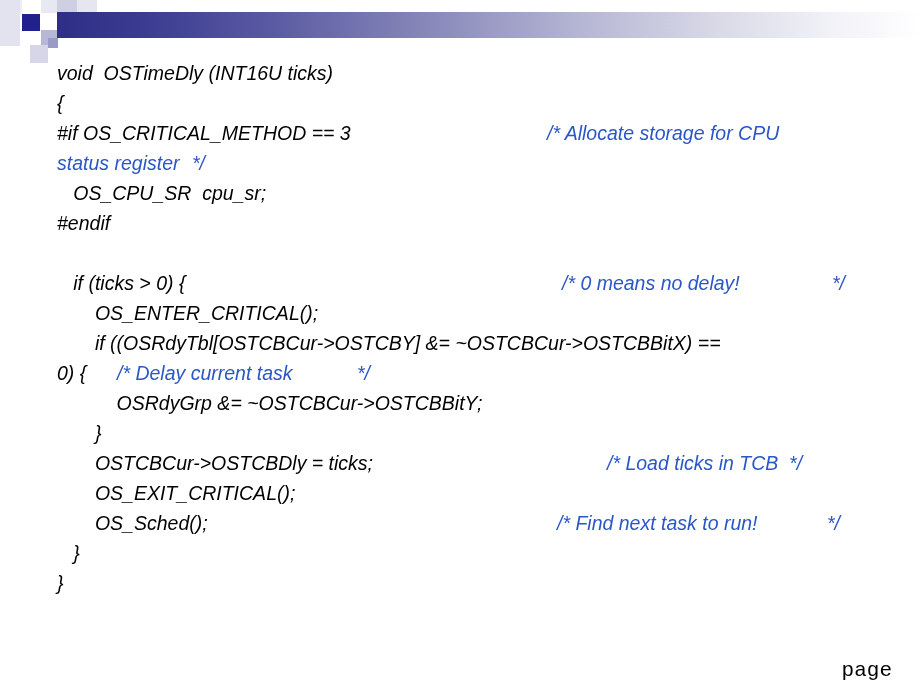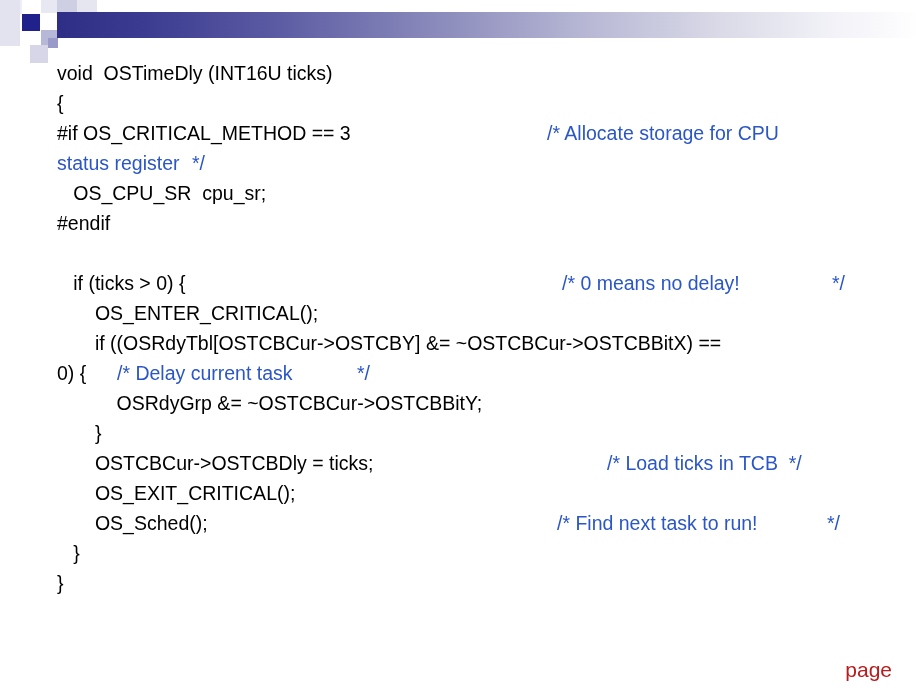--- a/index.html
+++ b/index.html
@@ -61,38 +61,39 @@
     width: 845px;
     font-size: 19.5px;
     line-height: 30px;
     color: #000000;
     white-space: pre;
   }
   .line {
     position: relative;
     height: 30px;
     white-space: pre;
+    font-style: italic;
   }
   .line.blank { height: 30px; }
   .cmt {
     color: #2b56c6;
   }
   .tail {
     position: absolute;
     text-align: right;
   }
 
   
   .page-label {
     position: absolute;
     right: 28px;
     bottom: 8px;
-    font-family: Liberation Sans, sans-serif;
+    font-family: Liberation Mono, monospace;
     font-size: 21px;
-    color: #b91c1c;
+    color: #000000;
   }
 </style>
 </head>
 <body>
 
 <div class="header-deco">
   <div class="sq sq-j"></div>
   <div class="sq sq-b"></div>
   <div class="sq sq-c"></div>
   <div class="sq sq-e"></div>

